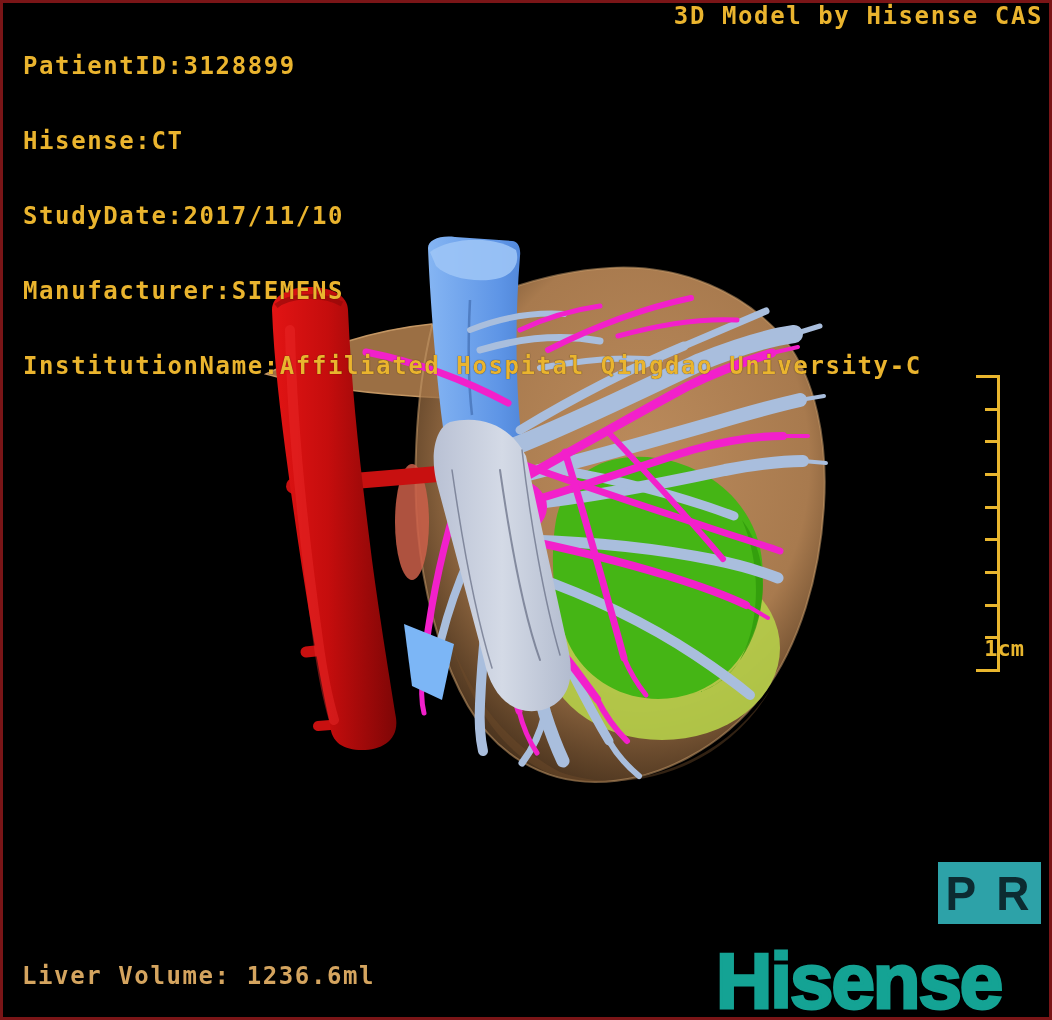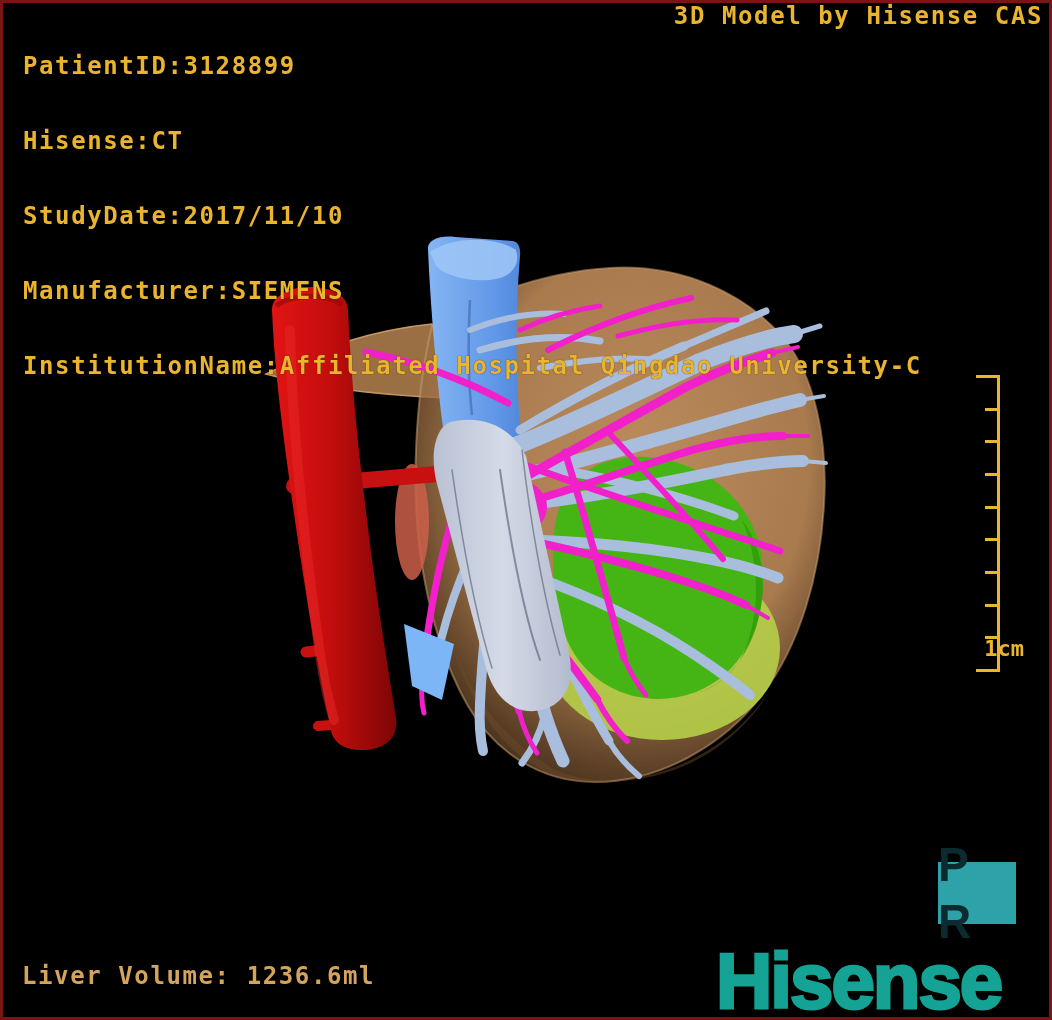--- a/index.html
+++ b/index.html
@@ -19,21 +19,21 @@
   
   .scale-bar{position:absolute;left:976px;top:375px;width:24px;height:297px;}
   .scale-line{position:absolute;right:0;top:0;width:3px;height:100%;background:var(--scale-yellow,#e9b62e);}
   .tick{position:absolute;right:3px;height:3px;width:12px;background:var(--scale-yellow,#e9b62e);}
   .tick.long{width:21px;}
   .scale-label{position:absolute;left:968px;top:636px;width:56px;text-align:right;
     color:var(--scale-yellow,#e9b62e);font-family:"DejaVu Sans Mono",monospace;
     font-weight:bold;font-size:22px;}
 
   
-  .pr-badge{position:absolute;left:938px;top:862px;width:78px;height:62px;
+  .pr-badge{position:absolute;left:938px;top:862px;width:103px;height:62px;
     background:var(--badge-teal,#2da2a8);display:flex;align-items:center;justify-content:center;}
   .pr-badge span{color:var(--badge-letter,#0c2b31);font-family:"Liberation Sans",sans-serif;
     font-weight:bold;font-size:46px;letter-spacing:4px;transform:scaleY(1.05);}
 
   
   .brand-logo{position:absolute;left:716px;top:936px;color:var(--brand-teal,#14a394);
     font-family:"Liberation Sans",sans-serif;font-weight:bold;font-size:78px;
     letter-spacing:-2px;-webkit-text-stroke:3px var(--brand-teal,#14a394);white-space:nowrap;}
 
   

